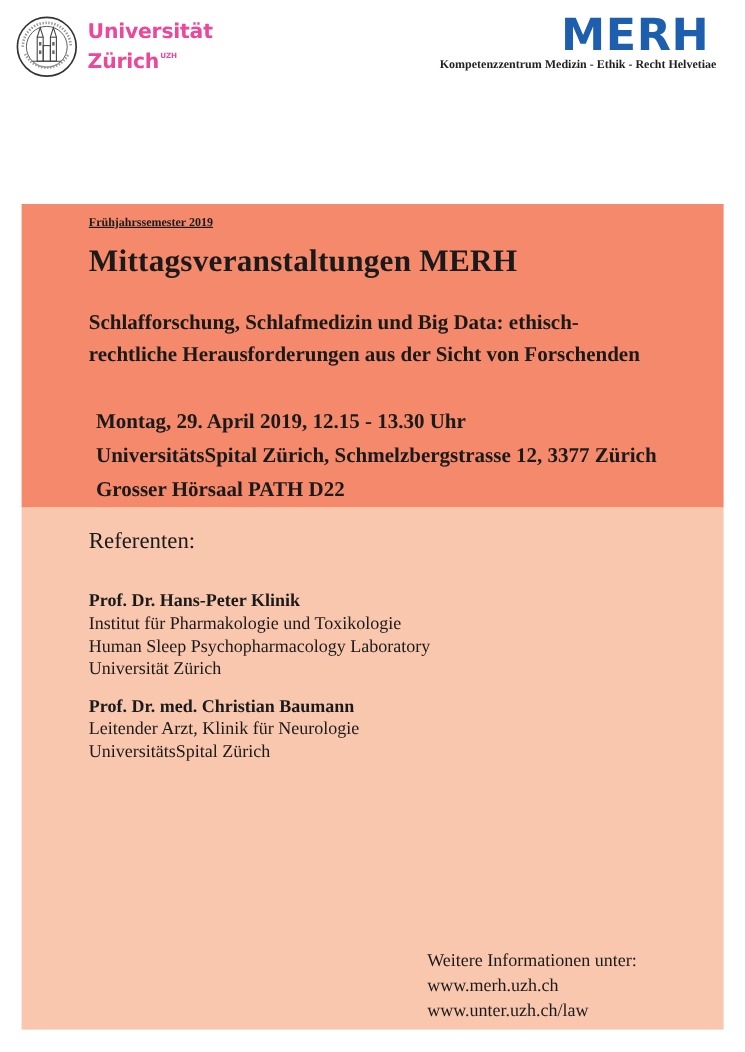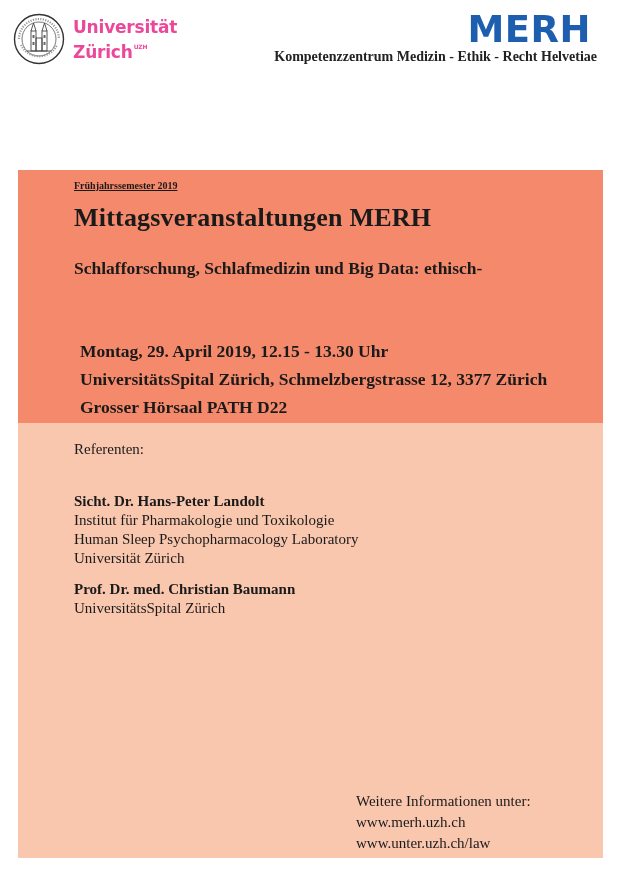--- a/index.html
+++ b/index.html
@@ -11,31 +11,31 @@
   }
   .uzh-logo { position: absolute; left: 13px; top: 13px; display: flex; align-items: center; }
   .uzh-seal { width: 52px; height: 52px; }
   .uzh-text { margin-left: 8px; font-family: "DejaVu Sans", "Liberation Sans", sans-serif; font-weight: bold; line-height: 20px; color: #ec4899; }
   .uzh-text .l1 { font-size: 17px; display: block; letter-spacing: -0.2px; }
   .uzh-text .l2 { font-size: 17px; display: block; letter-spacing: -0.2px; }
   .uzh-text sup { font-size: 6px; vertical-align: 9px; margin-left: 1px; }
 
   .merh-logo { position: absolute; right: 24px; top: 12px; text-align: right; }
   .merh-mark { font-family: "DejaVu Sans", "Liberation Sans", sans-serif; font-weight: bold; color: #1d5fae; font-size: 37px; line-height: 36px; letter-spacing: 0.5px; display: block; margin-right: 6px; }
-  .merh-sub { font-family: "Liberation Serif", serif; font-weight: bold; font-size: 14px; color: #222; display: block; margin-top: 1px; white-space: nowrap; }
+  .merh-sub { font-family: "Liberation Serif", serif; font-weight: bold; font-size: 10px; color: #222; display: block; margin-top: 1px; white-space: nowrap; }
 
   .box-top { position: absolute; left: 18px; top: 170px; width: 585px; height: 253px; background: #f5896c; }
   .box-bottom { position: absolute; left: 18px; top: 423px; width: 585px; height: 435px; background: #f9c6ae; }
 
   .semester { position: absolute; left: 74px; top: 180px; font-size: 10px; font-weight: bold; text-decoration: underline; }
   .title { position: absolute; left: 74px; top: 203px; font-size: 26px; font-weight: bold; letter-spacing: 0.2px; }
   .topic { position: absolute; left: 74px; top: 255px; font-size: 17.5px; font-weight: bold; line-height: 27px; }
   .when { position: absolute; left: 80px; top: 337px; font-size: 17.5px; font-weight: bold; line-height: 28px; }
 
-  .referenten { position: absolute; left: 74px; top: 441px; font-size: 15px; }
+  .referenten { position: absolute; left: 74px; top: 441px; font-size: 19px; }
   .speakers { position: absolute; left: 74px; top: 492px; font-size: 15px; line-height: 19px; }
   .speaker { margin-bottom: 12px; }
   .speaker .name { font-weight: bold; }
 
   .more { position: absolute; left: 356px; top: 791px; font-size: 15px; line-height: 21px; }
 </style>
 </head>
 <body>
 
 <div class="uzh-logo">
@@ -69,37 +69,39 @@
   <span class="merh-sub">Kompetenzzentrum Medizin - Ethik - Recht Helvetiae</span>
 </div>
 
 <div class="box-top"></div>
 <div class="box-bottom"></div>
 
 <div class="semester">Frühjahrssemester 2019</div>
 <div class="title">Mittagsveranstaltungen MERH</div>
 <div class="topic">
   <div>Schlafforschung, Schlafmedizin und Big Data: ethisch-</div>
+  <div>rechtliche Herausforderungen aus der Sicht von Forschenden</div>
 </div>
 <div class="when">
   <div>Montag, 29. April 2019, 12.15 - 13.30 Uhr</div>
   <div>UniversitätsSpital Zürich, Schmelzbergstrasse 12, 3377 Zürich</div>
   <div>Grosser Hörsaal PATH D22</div>
 </div>
 
 <div class="referenten">Referenten:</div>
 <div class="speakers">
   <div class="speaker">
-    <div class="name">Sicht. Dr. Hans-Peter Landolt</div>
+    <div class="name">Prof. Dr. Hans-Peter Klinik</div>
     <div>Institut für Pharmakologie und Toxikologie</div>
     <div>Human Sleep Psychopharmacology Laboratory</div>
     <div>Universität Zürich</div>
   </div>
   <div class="speaker">
     <div class="name">Prof. Dr. med. Christian Baumann</div>
+    <div>Leitender Arzt, Klinik für Neurologie</div>
     <div>UniversitätsSpital Zürich</div>
   </div>
 </div>
 
 <div class="more">
   <div>Weitere Informationen unter:</div>
   <div>www.merh.uzh.ch</div>
   <div>www.unter.uzh.ch/law</div>
 </div>
 

